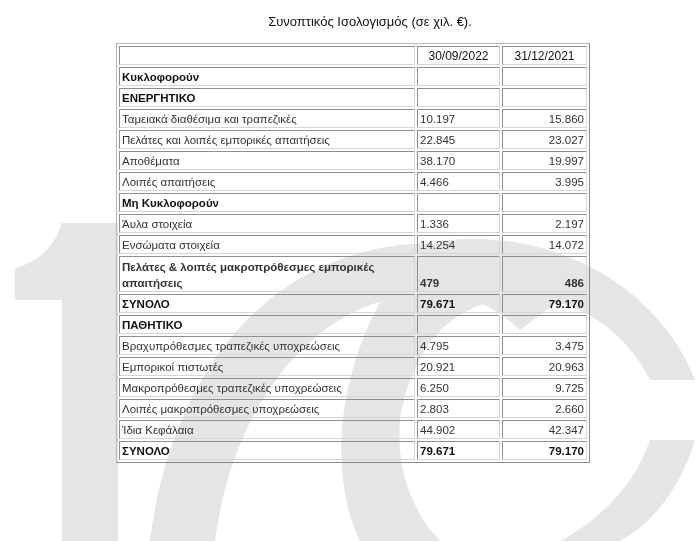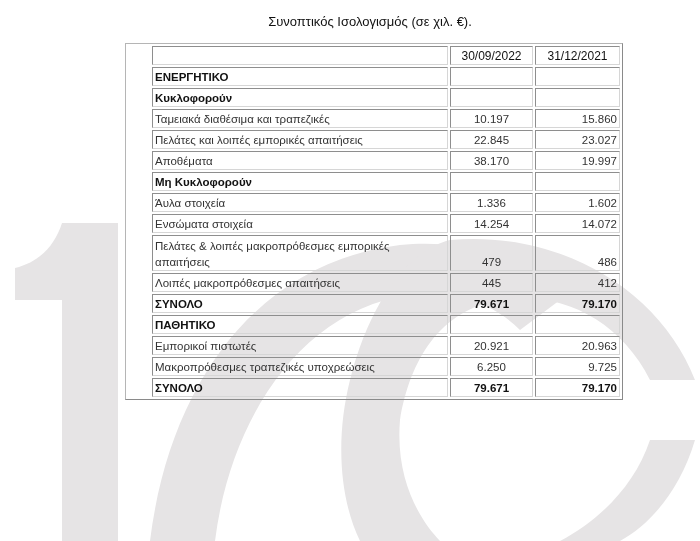--- a/index.html
+++ b/index.html
@@ -29,53 +29,52 @@
       left: 0;
       width: 700px;
       text-align: center;
       font-size: 13px;
       color: #111;
       z-index: 2;
       margin-left: 20px;
     }
     table.bs {
       position: absolute;
-      left: 125px;
+      left: 116px;
       top: 43px;
       width: 465px;
       border-collapse: separate;
       border-spacing: 2px;
       border: 1px solid #b5b5b5;
       border-right-color: #8a8a8a;
       border-bottom-color: #8a8a8a;
       z-index: 1;
       background: transparent;
       table-layout: fixed;
-      padding-left: 24px;
     }
     table.bs td {
       border: 1px solid #a0a0a0;
       border-right-color: #d6d6d6;
       border-bottom-color: #d6d6d6;
       border-top-color: #8e8e8e;
       border-left-color: #8e8e8e;
       font-size: 11.5px;
       height: 17px;
       line-height: 16px;
       padding: 0 2px;
       vertical-align: bottom;
       color: #333;
     }
     table.bs td.label { width: 290px; text-align: left; }
-    table.bs td.num { width: 77px; text-align: center; }
+    table.bs td.num { width: 77px; text-align: left; }
     table.bs td.num2 { width: 79px; text-align: right; margin-left: 32px; }
     table.bs tr.header td { color: #111; font-size: 12px; text-align: center; }
     table.bs tr.section td.label,
     table.bs tr.total td { font-weight: bold; color: #111; }
-    table.bs tr.tall td { height: 34px; }
+    table.bs tr.tall td { height: 34px; font-weight: bold; }
   </style>
 </head>
 <body>
 
 <svg class="watermark" viewBox="0 0 700 541" xmlns="http://www.w3.org/2000/svg">
 
   <path d="M62 223 L118 223 L118 541 L62 541 L62 300 L15 300 L15 268 C40 262 55 245 62 223 Z" fill="#e6e4e5"></path>
 
   <path d="M150 541 C170 380 260 262 400 245 C470 238 520 260 560 300 L520 330 C490 300 450 290 410 295 C300 310 230 420 215 541 Z" fill="#e6e4e5"></path>
 
@@ -86,88 +85,103 @@
 <div class="title">Συνοπτικός Ισολογισμός (σε χιλ. €).</div>
 
 <table class="bs">
   <tbody id="bs-body">
     <tr class="header">
       <td class="label"></td>
       <td class="num">30/09/2022</td>
       <td class="num2">31/12/2021</td>
     </tr>
   <tr class="section">
-        <td class="label">ΕΝΕΡΓΗΤΙΚΟ</td>
+        <td class="label">Κυκλοφορούν</td>
         <td class="num"></td>
         <td class="num2"></td>
       </tr>
       <tr class="section">
-        <td class="label">Κυκλοφορούν</td>
+        <td class="label">ΕΝΕΡΓΗΤΙΚΟ</td>
         <td class="num"></td>
         <td class="num2"></td>
       </tr>
       <tr>
         <td class="label">Ταμειακά διαθέσιμα και τραπεζικές</td>
         <td class="num">10.197</td>
         <td class="num2">15.860</td>
       </tr>
       <tr>
         <td class="label">Πελάτες και λοιπές εμπορικές απαιτήσεις</td>
         <td class="num">22.845</td>
         <td class="num2">23.027</td>
       </tr>
       <tr>
         <td class="label">Αποθέματα</td>
         <td class="num">38.170</td>
         <td class="num2">19.997</td>
       </tr>
+      <tr>
+        <td class="label">Λοιπές απαιτήσεις</td>
+        <td class="num">4.466</td>
+        <td class="num2">3.995</td>
+      </tr>
       <tr class="section">
         <td class="label">Μη Κυκλοφορούν</td>
         <td class="num"></td>
         <td class="num2"></td>
       </tr>
       <tr>
         <td class="label">Άυλα στοιχεία</td>
         <td class="num">1.336</td>
-        <td class="num2">1.602</td>
+        <td class="num2">2.197</td>
       </tr>
       <tr>
         <td class="label">Ενσώματα στοιχεία</td>
         <td class="num">14.254</td>
         <td class="num2">14.072</td>
       </tr>
       <tr class="tall">
         <td class="label">Πελάτες &amp; λοιπές μακροπρόθεσμες εμπορικές απαιτήσεις</td>
         <td class="num">479</td>
         <td class="num2">486</td>
-      </tr>
-      <tr>
-        <td class="label">Λοιπές μακροπρόθεσμες απαιτήσεις</td>
-        <td class="num">445</td>
-        <td class="num2">412</td>
       </tr>
       <tr class="total">
         <td class="label">ΣΥΝΟΛΟ</td>
         <td class="num">79.671</td>
         <td class="num2">79.170</td>
       </tr>
       <tr class="section">
         <td class="label">ΠΑΘΗΤΙΚΟ</td>
         <td class="num"></td>
         <td class="num2"></td>
       </tr>
       <tr>
+        <td class="label">Βραχυπρόθεσμες τραπεζικές υποχρεώσεις</td>
+        <td class="num">4.795</td>
+        <td class="num2">3.475</td>
+      </tr>
+      <tr>
         <td class="label">Εμπορικοί πιστωτές</td>
         <td class="num">20.921</td>
         <td class="num2">20.963</td>
       </tr>
       <tr>
         <td class="label">Μακροπρόθεσμες τραπεζικές υποχρεώσεις</td>
         <td class="num">6.250</td>
         <td class="num2">9.725</td>
+      </tr>
+      <tr>
+        <td class="label">Λοιπές μακροπρόθεσμες υποχρεώσεις</td>
+        <td class="num">2.803</td>
+        <td class="num2">2.660</td>
+      </tr>
+      <tr>
+        <td class="label">Ίδια Κεφάλαια</td>
+        <td class="num">44.902</td>
+        <td class="num2">42.347</td>
       </tr>
       <tr class="total">
         <td class="label">ΣΥΝΟΛΟ</td>
         <td class="num">79.671</td>
         <td class="num2">79.170</td>
       </tr>
     </tbody>
 </table>
 
 </body></html>

